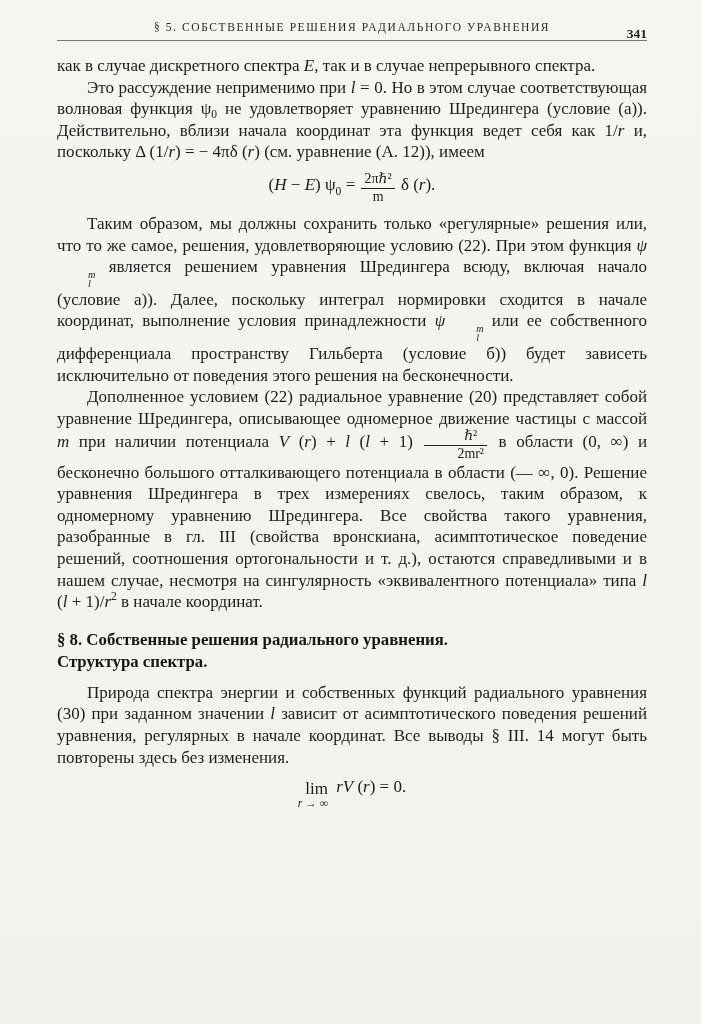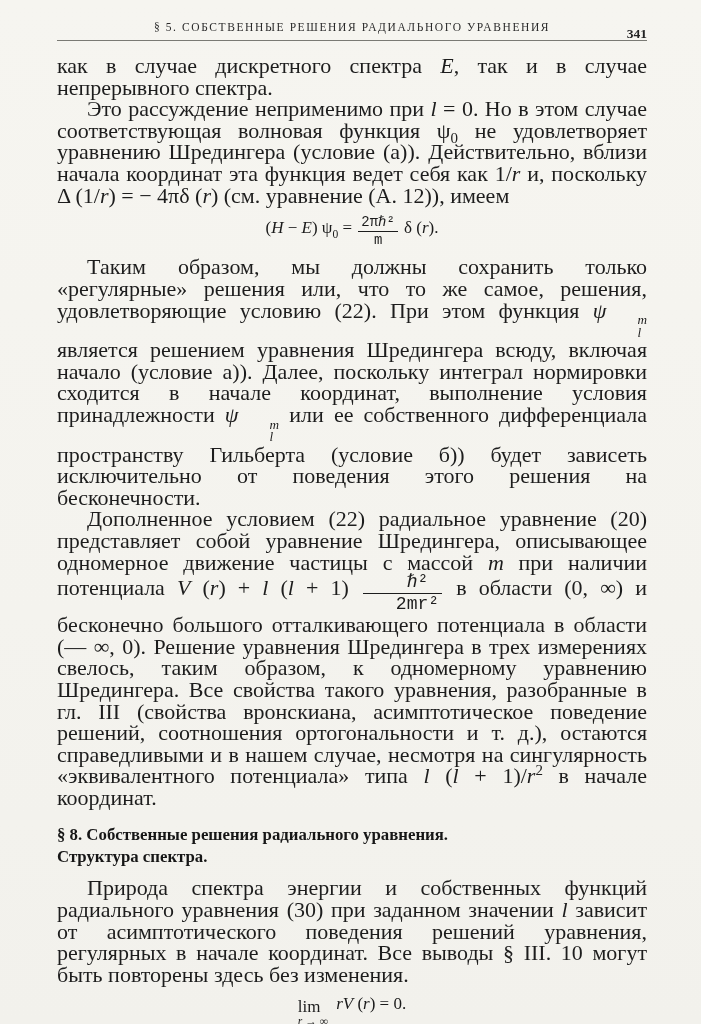--- a/index.html
+++ b/index.html
@@ -35,21 +35,21 @@
   .rh-page {
     position: absolute;
     right: 0;
     top: 8px;
     font-size: 13.5px;
     font-weight: bold;
     color: #222;
   }
   main p {
     margin: 0;
-    font-size: 22px;
+    font-size: 17px;
     line-height: 21.6px;
     text-align: justify;
     text-indent: 30px;
     color: #1d1d1d;
   }
   main p.noindent { text-indent: 0; }
   .it { font-style: italic; }
   sup, sub { font-size: 68%; line-height: 0; }
   .equation {
     text-align: center;
@@ -57,27 +57,26 @@
     margin: 9px 0 9px 0;
     text-indent: 0;
   }
   .frac {
     display: inline-block;
     text-align: center;
     vertical-align: -0.75em;
     font-size: 0.82em;
     line-height: 1.05;
     margin: 0 2px;
-    font-family: Liberation Mono, monospace;
   }
   .frac .num { display: block; border-bottom: 1px solid #1d1d1d; padding: 0 3px 1px 3px; }
   .frac .den { display: block; padding: 1px 3px 0 3px; }
   .limop {
     display: inline-block;
-    text-align: left;
+    text-align: right;
     vertical-align: -0.9em;
     line-height: 1;
     margin-right: 4px;
   }
   .limop .limtop { display: block; font-size: 1em; }
   .limop .limbot { display: block; font-size: 0.68em; font-style: italic; margin-top: 1px; }
   .psi-stack {
     display: inline-flex;
     flex-direction: column;
     align-items: flex-start;
@@ -117,17 +116,17 @@
           <span>m</span>
           <span>l</span>
         </span><span> или ее собственного дифференциала пространству Гильберта (условие б)) будет зависеть исключительно от поведения этого решения на бесконечности.</span></p>
     <p><span>Дополненное условием (22) радиальное уравнение (20) представляет собой уравнение Шредингера, описывающее одномерное движение частицы с массой </span><span class="it">m</span><span> при наличии потенциала </span><span class="it">V</span><span> (</span><span class="it">r</span><span>) + </span><span class="it">l</span><span> (</span><span class="it">l</span><span> + 1) </span><span class="frac"><span class="num">ℏ²</span><span class="den">2mr²</span></span><span> в области (0, ∞) и бесконечно большого отталкивающего потенциала в области (— ∞, 0). Решение уравнения Шредингера в трех измерениях свелось, таким образом, к одномерному уравнению Шредингера. Все свойства такого уравнения, разобранные в гл. III (свойства вронскиана, асимптотическое поведение решений, соотношения ортогональности и т. д.), остаются справедливыми и в нашем случае, несмотря на сингулярность «эквивалентного потенциала» типа </span><span class="it">l</span><span> (</span><span class="it">l</span><span> + 1)/</span><span class="it">r</span><sup>2</sup><span> в начале координат.</span></p>
 
     <h2 class="section-heading">
       <span class="sh-line">§ 8. Собственные решения радиального уравнения.</span>
       <span class="sh-line">Структура спектра.</span>
     </h2>
 
-    <p><span>Природа спектра энергии и собственных функций радиального уравнения (30) при заданном значении </span><span class="it">l</span><span> зависит от асимптотического поведения решений уравнения, регулярных в начале координат. Все выводы § III. 10 могут быть повторены здесь без изменения.</span></p>
+    <p><span>Природа спектра энергии и собственных функций радиального уравнения (30) при заданном значении </span><span class="it">l</span><span> зависит от асимптотического поведения решений уравнения, регулярных в начале координат. Все выводы § III. 14 могут быть повторены здесь без изменения.</span></p>
     <div class="equation"><span class="limop"><span class="limtop">lim</span><span class="limbot">r → ∞</span></span><span> </span><span class="it">rV</span><span> (</span><span class="it">r</span><span>) = 0.</span></div>
   </main>
 
 </div>
 
 </body></html>

